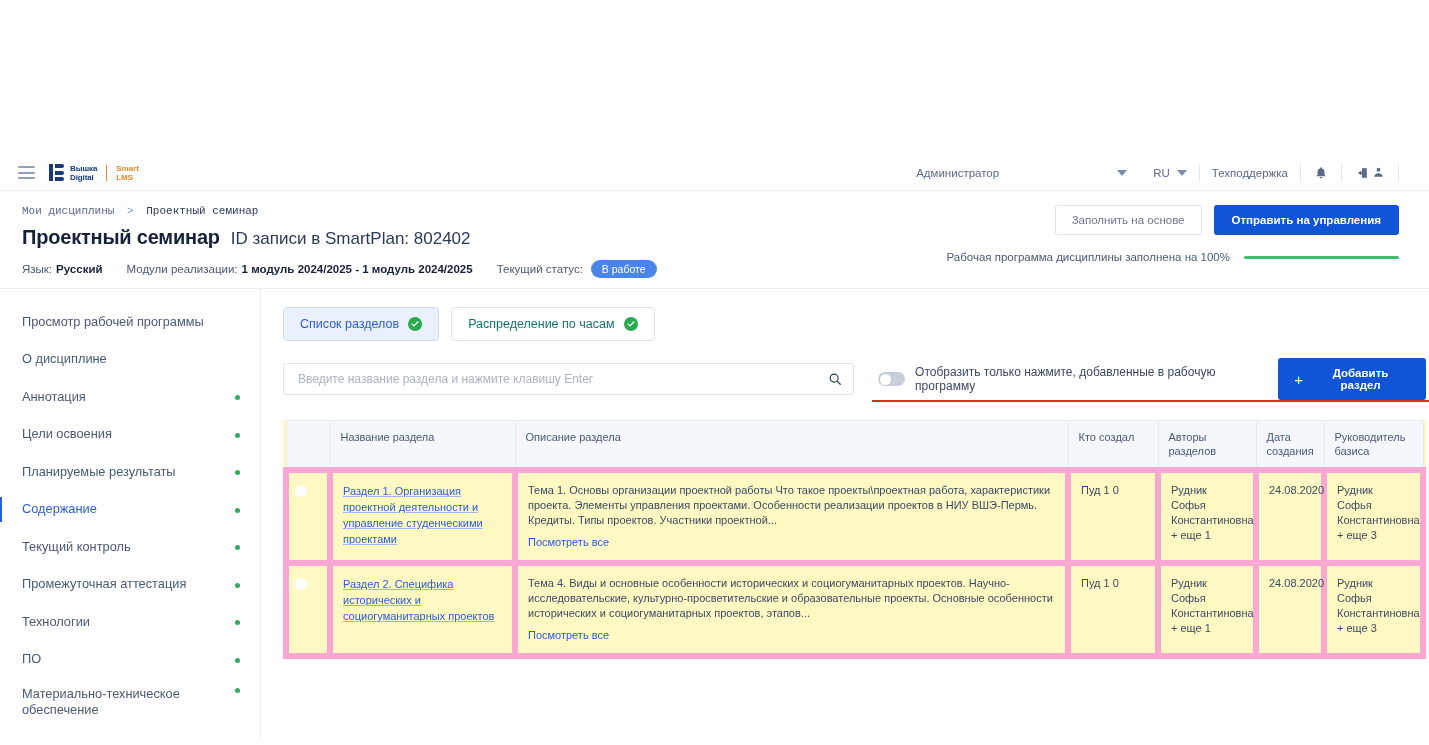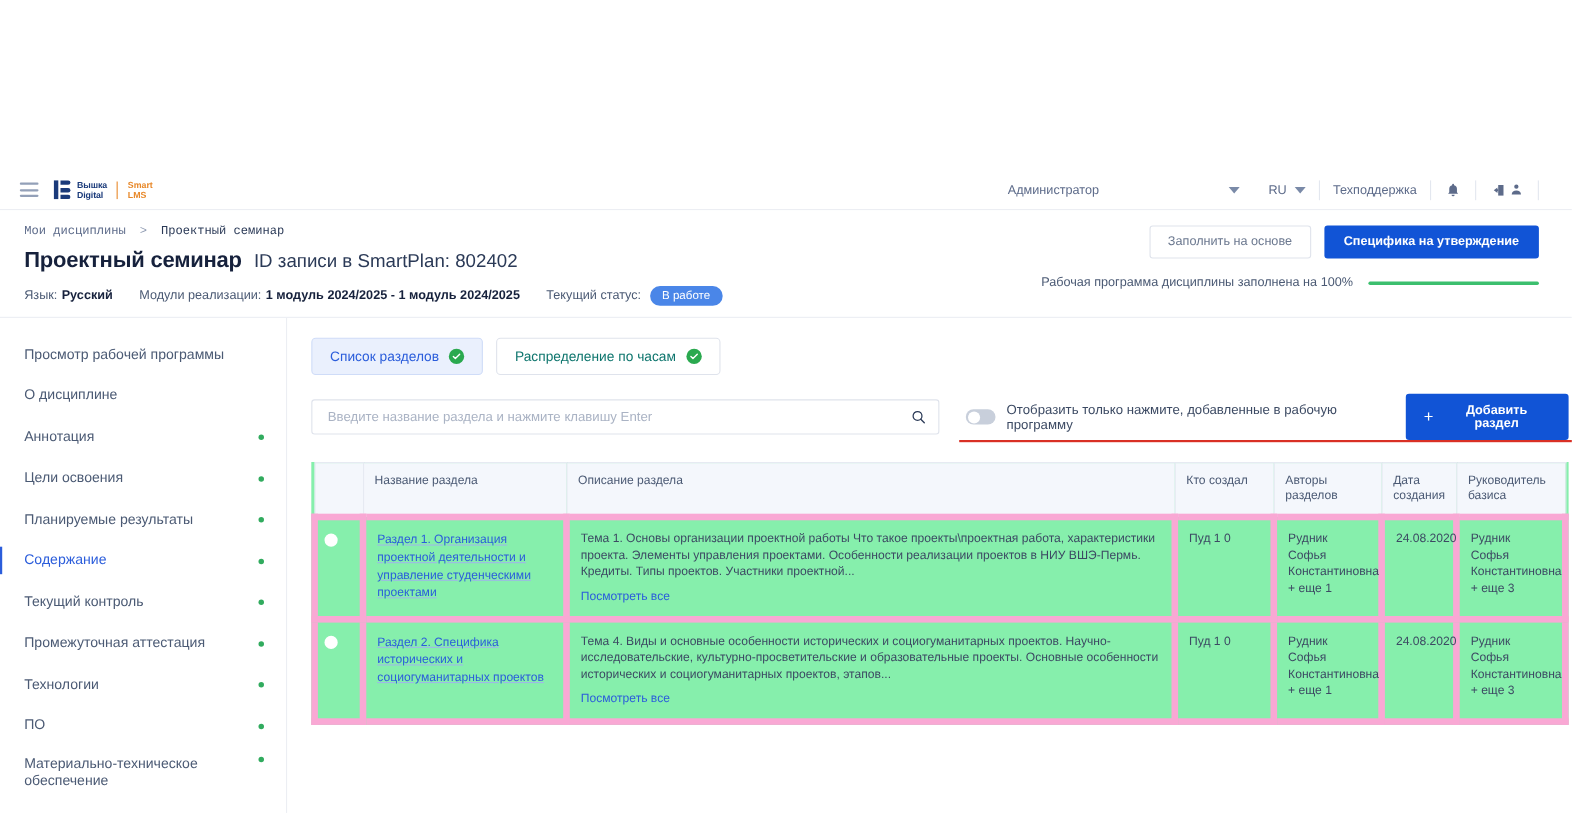--- a/index.html
+++ b/index.html
@@ -384,21 +384,21 @@
     font-size: 15px;
     font-weight: normal;
     line-height: 11px;
   }
   
   table.grid {
     margin-top: 20px;
     border-collapse: collapse;
     width: 1137px;
     table-layout: fixed;
-    background: #86efac;
+    background: #fef9c3;
   }
   table.grid th {
     background: #f4f7fc;
     border: 1px solid #e6eaf2;
     font-size: 11px;
     font-weight: normal;
     color: #4b5a74;
     text-align: left;
     padding: 9px 10px;
     vertical-align: top;
@@ -516,21 +516,21 @@
       <span class="meta-gap"></span>
       <span class="lbl">Модули реализации:</span>
       <span class="val">1 модуль 2024/2025 - 1 модуль 2024/2025</span>
       <span class="meta-gap"></span>
       <span class="lbl">Текущий статус:</span>
       <span class="badge">В работе</span>
     </div>
 
     <div class="head-buttons">
       <button class="btn-ghost">Заполнить на основе</button>
-      <button class="btn-primary">Специфика на утверждение</button>
+      <button class="btn-primary">Отправить на управления</button>
     </div>
 
     <div class="progress-row">
       <span class="progress-text">Рабочая программа дисциплины заполнена на 100%</span>
       <span class="progress-bar"></span>
     </div>
   </div>
 
   <div class="body">
 

